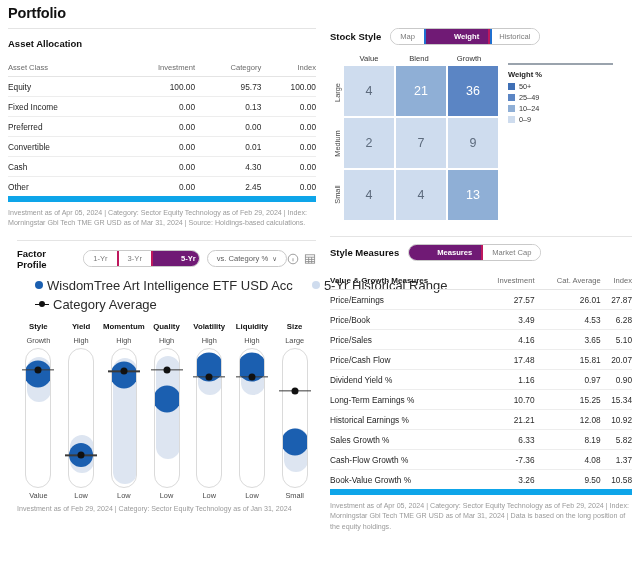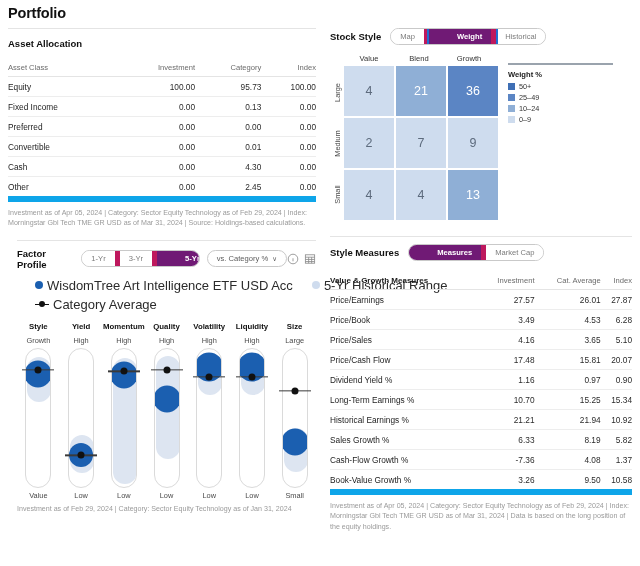--- a/index.html
+++ b/index.html
@@ -47,21 +47,21 @@
 
   
   .pillgroup {
     display: inline-flex; align-items: stretch;
     border: 1px solid #c9c9c9; border-radius: 11px; overflow: hidden;
     height: 17px; background: #fff; vertical-align: middle;
   }
   .pill {
     font-size: 7.6px; color: #7b7b7b; background: #fff;
     padding: 0 9px; display: flex; align-items: center; justify-content: center;
-    border-right: 5px solid #be185d; white-space: nowrap;
+    border-right: 2px solid #be185d; white-space: nowrap;
   }
   .pill:last-child { border-right: none; }
   .pill.active { background: #701a75; color: #fff; font-weight: bold; padding-left: 28px; }
   .pill.focus {
     outline: 2px solid #1f6fd0; outline-offset: 0px; position: relative; z-index: 2;
   }
   .pillsingle {
     display: inline-flex; align-items: center; height: 17px;
     border: 1px solid #c9c9c9; border-radius: 11px; padding: 0 9px;
     font-size: 7.6px; color: #5c5c5c; background: #fff; white-space: nowrap;
@@ -509,21 +509,21 @@
             </tr>
             <tr>
               <td class="lbl">Long-Term Earnings %</td>
               <td>10.70</td>
               <td>15.25</td>
               <td>15.34</td>
             </tr>
             <tr>
               <td class="lbl">Historical Earnings %</td>
               <td>21.21</td>
-              <td>21.94</td>
+              <td>12.08</td>
               <td>10.92</td>
             </tr>
             <tr>
               <td class="lbl">Sales Growth %</td>
               <td>6.33</td>
               <td>8.19</td>
               <td>5.82</td>
             </tr>
             <tr>
               <td class="lbl">Cash-Flow Growth %</td>

